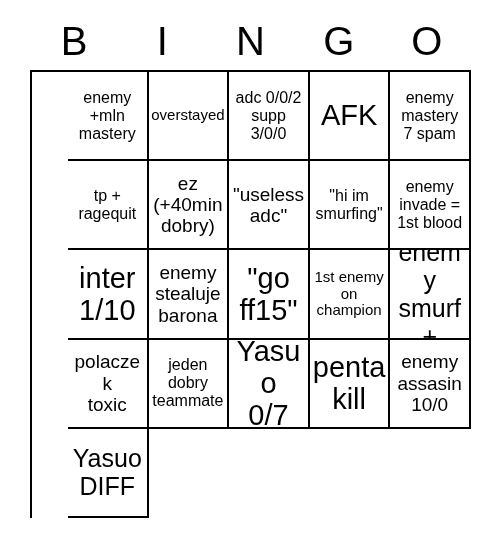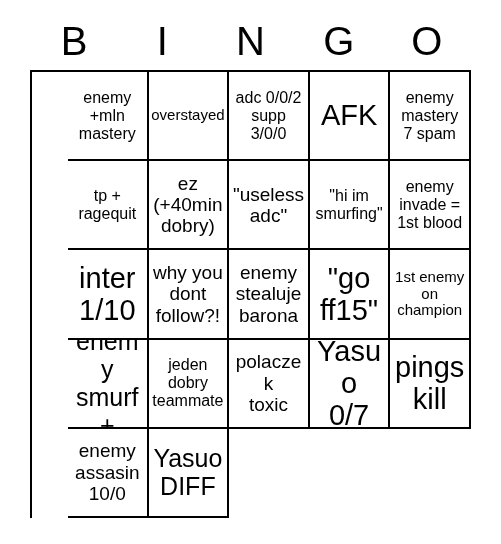--- a/index.html
+++ b/index.html
@@ -135,59 +135,54 @@
     <div class="cell sz-sm">
         <span class="cell-text">enemy
 invade =
 1st blood</span>
       </div>
     <div class="cell sz-xl">
         <span class="cell-text">inter
 1/10</span>
       </div>
     <div class="cell sz-md">
-        <span class="cell-text">why you
-dont
-follow?!</span>
-      </div>
-    <div class="cell sz-md">
         <span class="cell-text">enemy
 stealuje
 barona</span>
       </div>
     <div class="cell sz-xl">
         <span class="cell-text">"go
 ff15"</span>
       </div>
 
     <div class="cell sz-xs">
         <span class="cell-text">1st enemy
 on
 champion</span>
       </div>
     <div class="cell sz-lg">
         <span class="cell-text">enemy
 smurf+</span>
       </div>
+    <div class="cell sz-md">
+        <span class="cell-text">polaczek
+toxic</span>
+      </div>
     <div class="cell sz-sm">
         <span class="cell-text">jeden
 dobry
 teammate</span>
-      </div>
-    <div class="cell sz-md">
-        <span class="cell-text">polaczek
-toxic</span>
       </div>
 
     <div class="cell sz-xl">
         <span class="cell-text">Yasuo
 0/7</span>
       </div>
     <div class="cell sz-xl">
-        <span class="cell-text">pings
+        <span class="cell-text">penta
 kill</span>
       </div>
     <div class="cell sz-md">
         <span class="cell-text">enemy
 assasin
 10/0</span>
       </div>
     <div class="cell sz-lg">
         <span class="cell-text">Yasuo
 DIFF</span>

